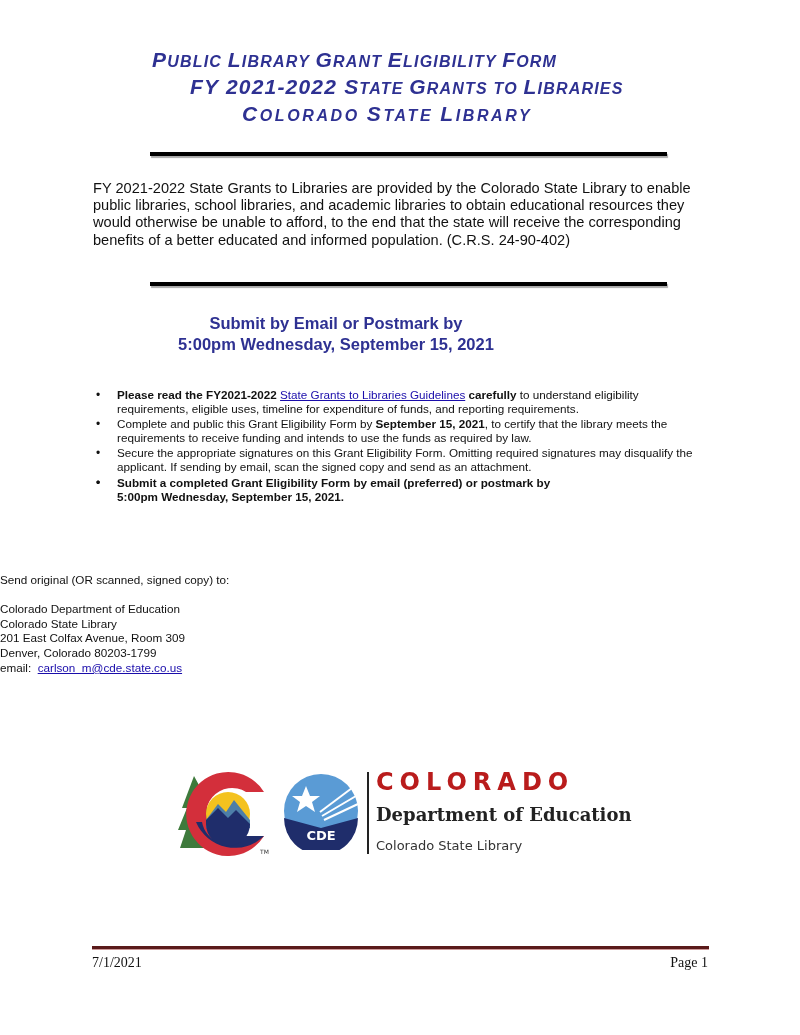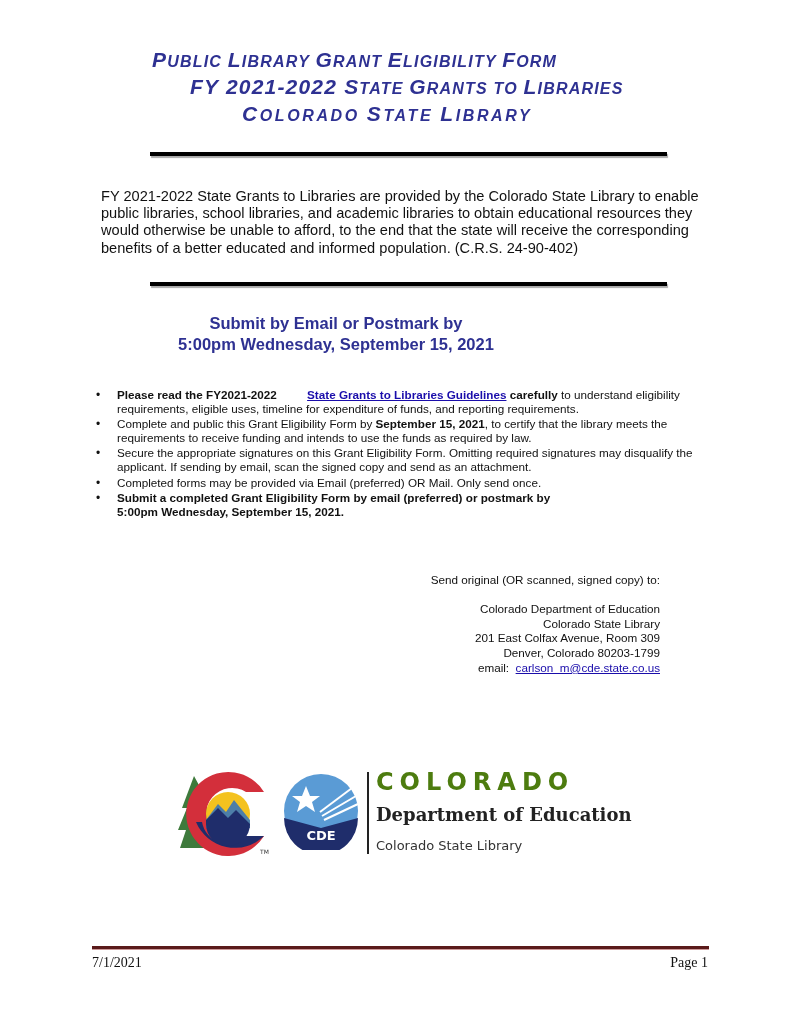--- a/index.html
+++ b/index.html
@@ -17,31 +17,31 @@
   #rule1 { top: 152px; }
   #rule2 { top: 282px; }
 
   .intro { position: absolute; left: 93px; top: 180px; width: 625px; font-size: 14.6px; line-height: 17.2px; }
 
   .submit-heading { position: absolute; left: 0; width: 672px; top: 313px; text-align: center; color: #2e3192; font-weight: bold; font-size: 16.5px; line-height: 21px; }
 
   .bullets { position: absolute; left: 93px; top: 388px; width: 600px; font-size: 11.7px; line-height: 14.1px; margin: 0; padding: 0; list-style: none; }
   .bullets li { position: relative; padding-left: 24px; margin: 0 0 1px 0; }
   .bullets li .dot { position: absolute; left: 3px; top: 0; font-size: 12px; }
-  .link { color: #1a0dab; text-decoration: underline; font-weight: bold; cursor: pointer; margin-left: 27px; }
+  .link { color: #1a0dab; text-decoration: underline; font-weight: normal; cursor: pointer; }
 
-  .send-block { position: absolute; left: 0; top: 573px; width: 660px; text-align: right; font-size: 11.7px; line-height: 14.8px; }
+  .send-block { position: absolute; left: 0; top: 573px; width: 660px; text-align: left; font-size: 11.7px; line-height: 14.8px; }
   .send-intro { margin-bottom: 14px; }
   .email-link { color: #1a0dab; text-decoration: underline; cursor: pointer; }
 
   .logo-area { position: absolute; left: 176px; top: 768px; width: 460px; height: 90px; }
   .logo-c { position: absolute; left: 0; top: 0; }
   .logo-cde { position: absolute; left: 106px; top: 4px; }
   .logo-divider { position: absolute; left: 191px; top: 4px; width: 2px; height: 82px; background: #222; }
-  .logo-colorado { position: absolute; left: 200px; top: 0px; font-family: "DejaVu Sans", sans-serif; font-weight: bold; font-size: 24px; letter-spacing: 6px; color: #4d7c0f; }
+  .logo-colorado { position: absolute; left: 200px; top: 0px; font-family: "DejaVu Sans", sans-serif; font-weight: bold; font-size: 24px; letter-spacing: 6px; color: #b91c1c; }
   .logo-doe { position: absolute; left: 200px; top: 36px; font-family: "DejaVu Serif", serif; font-weight: bold; font-size: 18px; color: #222; }
   .logo-csl { position: absolute; left: 200px; top: 70px; font-family: "DejaVu Sans", sans-serif; font-size: 13px; color: #333; }
 
   .footer-rule { position: absolute; left: 92px; top: 946px; width: 617px; height: 3px; background: #5a1a1a; border-bottom: 1px solid #c99; }
   .footer-date { position: absolute; left: 92px; top: 955px; font-family: "Liberation Serif", serif; font-size: 14px; }
   .footer-page { position: absolute; right: 92px; top: 955px; font-family: "Liberation Serif", serif; font-size: 14px; }
 </style>
 </head>
 <body>
 
@@ -52,21 +52,21 @@
   <div class="title-line" id="t2">
     <span class="big">FY 2021-2022 S</span><span class="sm">TATE </span><span class="big">G</span><span class="sm">RANTS TO </span><span class="big">L</span><span class="sm">IBRARIES</span>
   </div>
   <div class="title-line" id="t3">
     <span class="big">C</span><span class="sm">OLORADO </span><span class="big">S</span><span class="sm">TATE </span><span class="big">L</span><span class="sm">IBRARY</span>
   </div>
 </div>
 
 <div class="rule" id="rule1"></div>
 
-<p class="intro" style="margin:8px;">FY 2021-2022 State Grants to Libraries are provided by the Colorado State Library to enable public libraries, school libraries, and academic libraries to obtain educational resources they would otherwise be unable to afford, to the end that the state will receive the corresponding benefits of a better educated and informed population.  (C.R.S. 24-90-402)</p>
+<p class="intro" style="margin:0;">FY 2021-2022 State Grants to Libraries are provided by the Colorado State Library to enable public libraries, school libraries, and academic libraries to obtain educational resources they would otherwise be unable to afford, to the end that the state will receive the corresponding benefits of a better educated and informed population.  (C.R.S. 24-90-402)</p>
 
 <div class="rule" id="rule2"></div>
 
 <div class="submit-heading">
   <div>Submit by Email or Postmark by</div>
   <div>5:00pm Wednesday, September 15, 2021</div>
 </div>
 
 <ul class="bullets">
   <li>
@@ -76,21 +76,20 @@
   <li>
     <span class="dot">•</span>
     <span>Complete and public this Grant Eligibility Form by </span><b>September 15, 2021</b><span>, to certify that the library meets the requirements to receive funding and intends to use the funds as required by law.</span>
   </li>
   <li>
     <span class="dot">•</span>
     <span>Secure the appropriate signatures on this Grant Eligibility Form. Omitting required signatures may disqualify the applicant. If sending by email, scan the signed copy and send as an attachment.</span>
   </li>
   <li>
     <span class="dot">•</span>
-    <span>Completed forms may be provided via Email (preferred) OR Mail. Only send once.</span>
   </li>
   <li>
     <span class="dot">•</span>
     <b>Submit a completed Grant Eligibility Form by email (preferred) or postmark by</b><br>
     <b>5:00pm Wednesday, September 15, 2021.</b>
   </li>
 </ul>
 
 <div class="send-block">
   <div class="send-intro">Send original (OR scanned, signed copy) to:</div>

